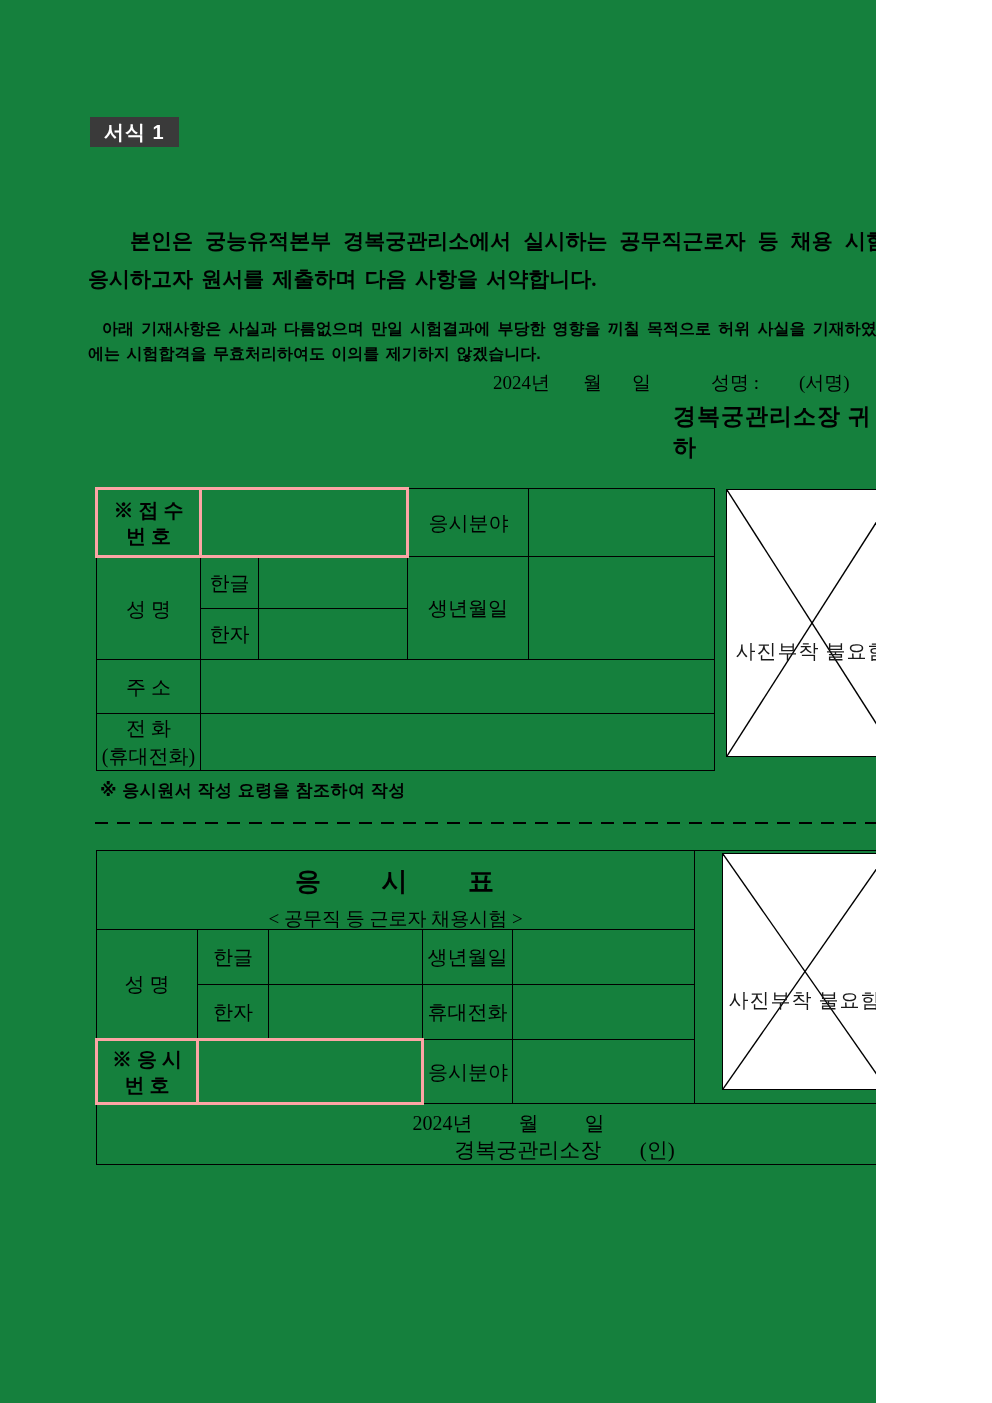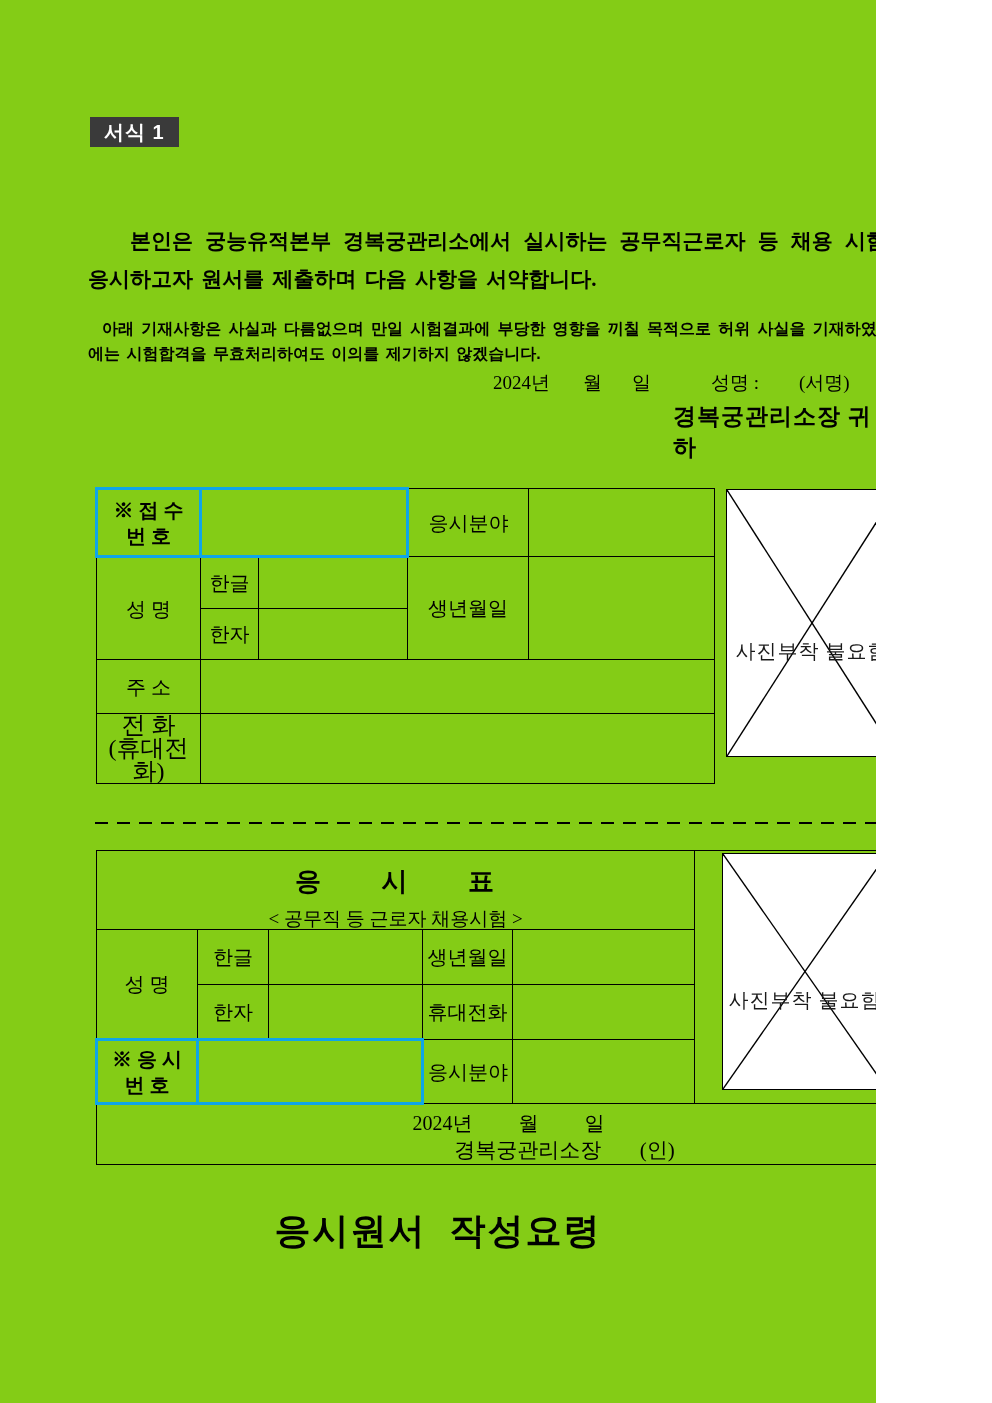--- a/index.html
+++ b/index.html
@@ -1,18 +1,18 @@
 <!DOCTYPE html>
 <html><head>
 <meta charset="utf-8">
 <style>
   * { margin:0; padding:0; box-sizing:border-box; }
   html,body { background:#ffffff; }
   .page {
-    position:relative; width:876px; height:1403px; background:#84cc16;
+    position:relative; width:876px; height:1403px; background:#15803d;
     font-family:"Liberation Serif","DejaVu Serif",serif; color:#000;
     overflow:hidden;
   }
   
   .badge {
     position:absolute; left:90px; top:117px;
     background:#3a3a3a; color:#fff;
     font-family:"Liberation Sans","DejaVu Sans",sans-serif;
     font-weight:bold; font-size:20px; line-height:30px;
     padding:0 14px; letter-spacing:1px;
@@ -42,24 +42,24 @@
   .sign-row .g3{margin-left:60px;} .sign-row .g4{margin-left:40px;}
   .addressee {
     position:absolute; left:673px; top:401px;
     font-size:23px; font-weight:bold; letter-spacing:1px;
   }
   
   .t1-wrap { position:absolute; left:95px; top:487px; display:flex; align-items:flex-start; }
   table { border-collapse:collapse; table-layout:fixed; }
   td { border:1.5px solid #000; text-align:center; vertical-align:middle;
        font-size:20px; overflow:hidden; }
-  td.thick { border:3px solid #0ea5e9; }
+  td.thick { border:3px solid #fca5a5; }
   td.lbl { white-space:pre-line; line-height:26px; }
   td.blbl { font-weight:bold; }
-  td.small { font-size:24px; line-height:23px;text-align:center; }
+  td.small { font-size:20px; line-height:28px;text-align:center; }
   
   .photo-box {
     position:relative; border:1.5px solid #000; background:#fff;
   }
   .photo-box svg { position:absolute; left:0; top:0; width:100%; height:100%; display:block; }
   .photo-box .ph-text {
     position:absolute; left:0; top:50%; transform:translateY(-50%);
     width:100%; text-align:center; font-size:20px; color:#1a1a1a;
     letter-spacing:1px;
     margin-top:28px;
@@ -155,20 +155,21 @@
 
     <div class="photo-box pb1">
       <svg viewBox="0 0 100 100" preserveAspectRatio="none">
         <line x1="0" y1="0" x2="100" y2="100" stroke="#000" stroke-width="0.7"></line>
         <line x1="100" y1="0" x2="0" y2="100" stroke="#000" stroke-width="0.7"></line>
       </svg>
       <div class="ph-text">사진부착 불요함</div>
     </div>
   </div>
 
+  <div class="note">※ 응시원서 작성 요령을 참조하여 작성</div>
   <div class="dash-line"></div>
 
   <div class="t2-wrap">
     <table style="width:800px;">
       <colgroup>
         <col style="width:101px">
           <col style="width:71px">
           <col style="width:154px">
         <col style="width:90px">
           <col style="width:182px">
@@ -213,15 +214,14 @@
       <tr style="height:60px">
         <td colspan="6" class="date-cell">
           <div class="ln ln1">2024년  월  일</div>
           <div class="ln ln2">경복궁관리소장  (인)</div>
         </td>
       </tr>
     </tbody>
       </table>
   </div>
 
-  <div class="footer-title">응시원서 작성요령</div>
 
 </div>
 
 </body></html>

